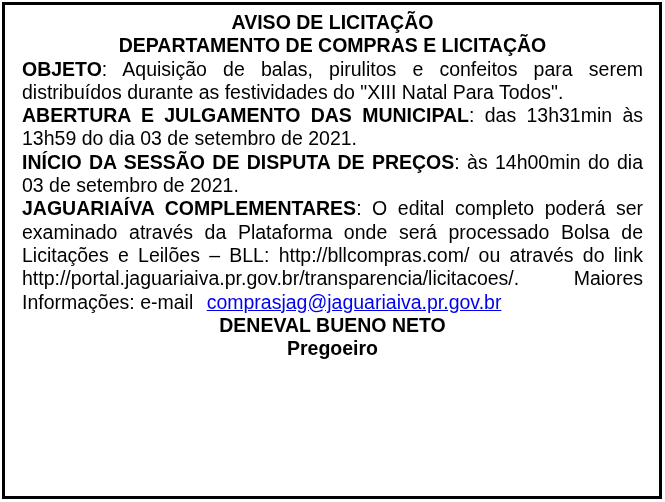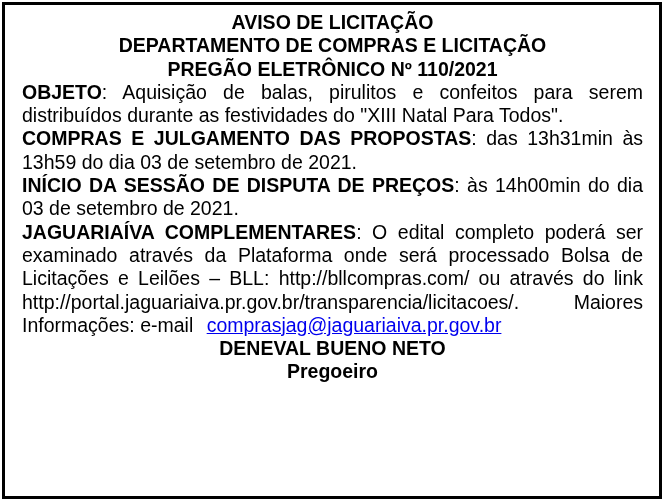--- a/index.html
+++ b/index.html
@@ -59,27 +59,26 @@
     }
   </style>
 </head>
 <body>
 
 <div class="page">
 
   <div class="header">
     <div>AVISO DE LICITAÇÃO</div>
     <div>DEPARTAMENTO DE COMPRAS E LICITAÇÃO</div>
-    <div>PREGÃO ELETRÔNICO Nº 110/2021</div>
   </div>
 
   <p class="para"><span class="label">OBJETO</span><span>: Aquisição de balas, pirulitos e confeitos para serem distribuídos durante as festividades do "XIII Natal Para Todos".</span></p>
 
 
-  <p class="para"><span class="label">COMPRAS E JULGAMENTO DAS PROPOSTAS</span><span>: das 13h31min às 13h59 do dia 03 de setembro de 2021.</span></p>
+  <p class="para"><span class="label">ABERTURA E JULGAMENTO DAS MUNICIPAL</span><span>: das 13h31min às 13h59 do dia 03 de setembro de 2021.</span></p>
 
   <p class="para"><span class="label">INÍCIO DA SESSÃO DE DISPUTA DE PREÇOS</span><span>: às 14h00min do dia 03 de setembro de 2021.</span></p>
 
   <p class="para"><span class="label">JAGUARIAÍVA COMPLEMENTARES</span><span>: O edital completo poderá ser examinado através da Plataforma onde será processado Bolsa de Licitações e Leilões – BLL: http://bllcompras.com/ ou através do link http://portal.jaguariaiva.pr.gov.br/transparencia/licitacoes/. Maiores Informações: e-mail </span><a class="email-link">comprasjag@jaguariaiva.pr.gov.br</a></p>
 
   <div class="footer">
     <div class="bold">DENEVAL BUENO NETO</div>
     <div class="bold">Pregoeiro</div>
   </div>
 

